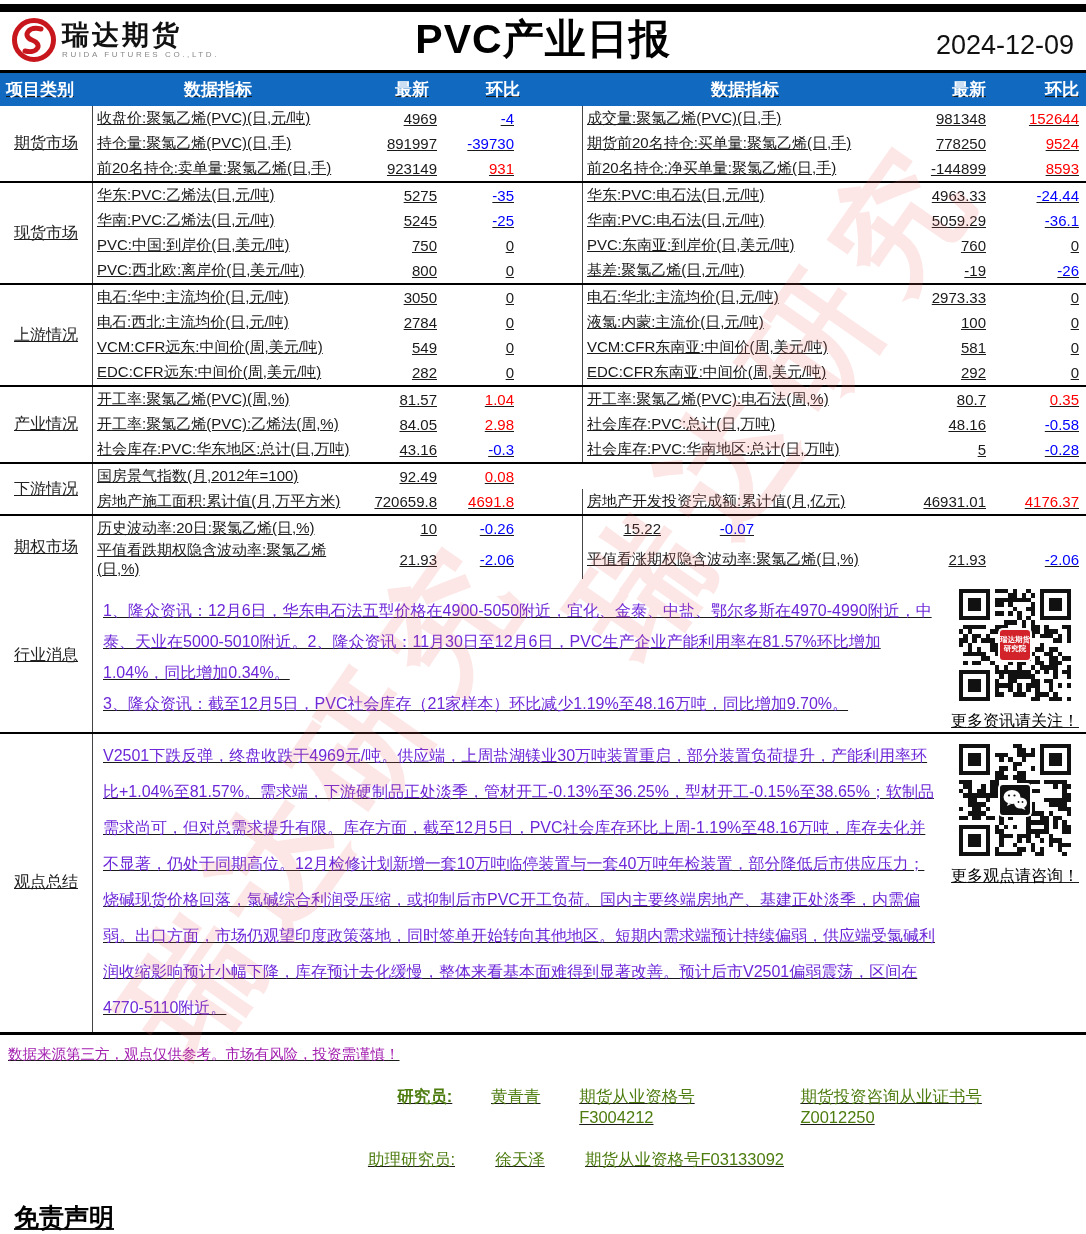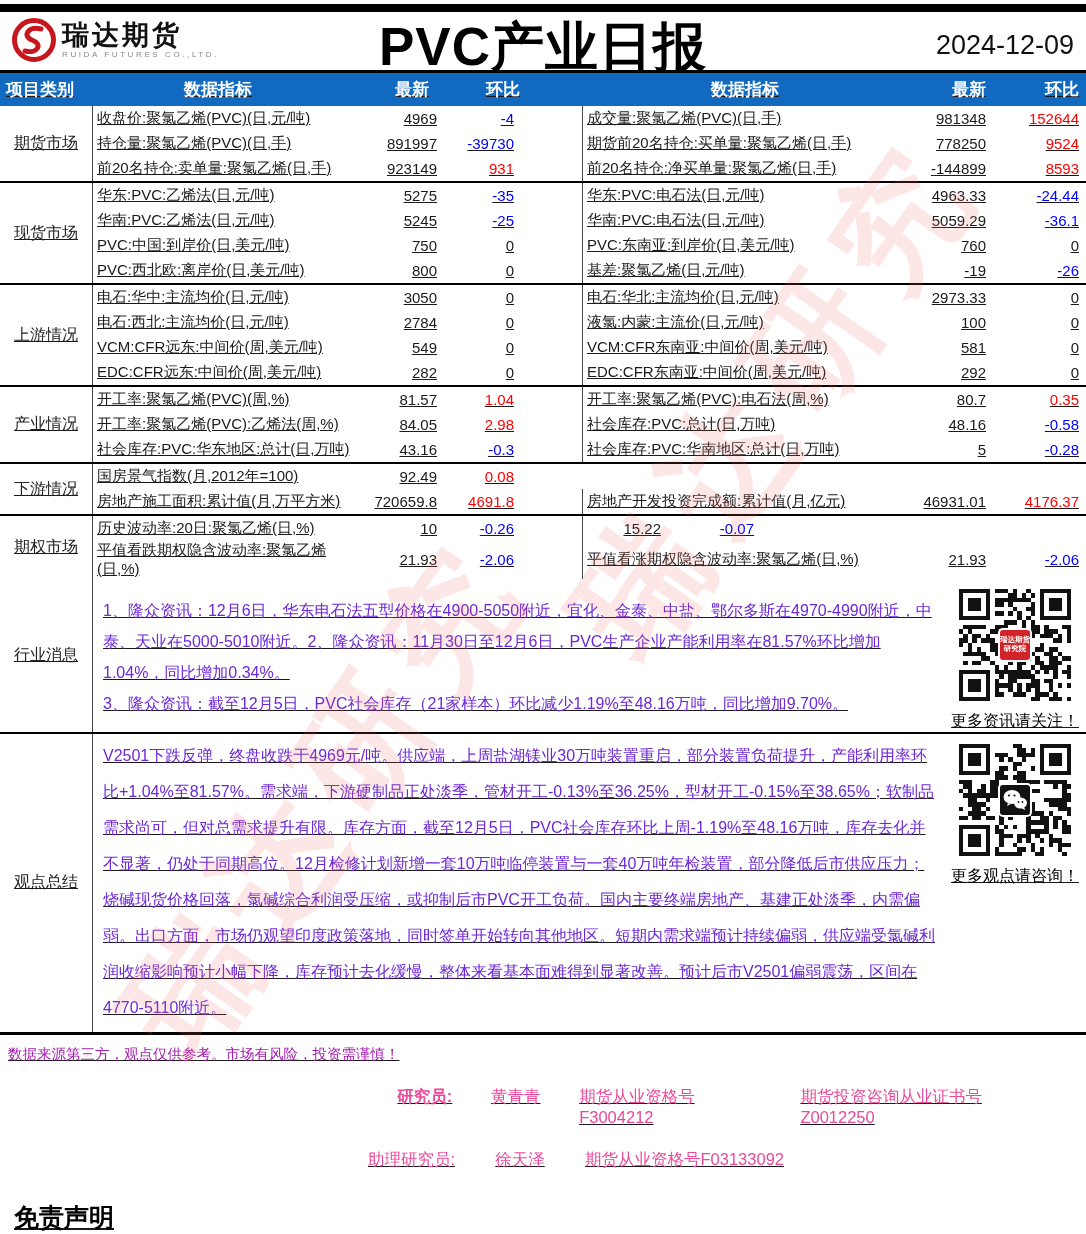--- a/index.html
+++ b/index.html
@@ -9,21 +9,21 @@
 
   .topbar { height:8px; background:#000; width:100%; }
 
   
   .rpt-head { position:relative; height:58px; }
   .brand { position:absolute; left:10px; top:4px; display:flex; align-items:center; }
   .brand svg { width:48px; height:48px; }
   .brand-txt { margin-left:4px; }
   .brand-cn { font-size:27px; font-weight:bold; color:#111; letter-spacing:3px; line-height:30px; }
   .brand-en { font-size:8px; color:#888; letter-spacing:2.6px; line-height:10px; }
-  .rpt-title { position:absolute; left:0; right:0; top:0; text-align:center; font-size:53px; font-weight:bold; color:#000; letter-spacing:1px; }
+  .rpt-title { position:absolute; left:0; right:0; top:0; text-align:center; font-size:41px; font-weight:bold; color:#000; letter-spacing:1px; }
   .rpt-date { position:absolute; right:12px; top:18px; font-size:27px; color:#111; }
 
   
   .tbl { border-bottom:3px solid #000; position:relative; }
   .thead { display:flex; background:#1169c0; color:#fff; font-weight:bold; font-size:17px; height:36px; align-items:center; border-top:3px solid #000; }
   .th-cat { width:93px; padding-left:6px; }
   .th-half-l { width:396px; display:flex; }
   .th-half-r { flex:1; display:flex; }
   .th-ind-l { width:266px; text-align:center; }
   .th-val-l { width:78px; text-align:right; }
@@ -59,21 +59,21 @@
   .qr-center-blk { background:#111; border:2px solid #fff; }
   .qr-cap { margin-top:10px; font-size:16px; color:#000; }
 
   
   .wm { position:absolute; font-size:130px; font-weight:bold; color:rgba(235,100,100,0.16); transform:rotate(-55deg); letter-spacing:18px; pointer-events:none; white-space:nowrap; z-index:5; }
   .wm1 { left:480px; top:240px; }
   .wm2 { left:30px; top:640px; }
 
   
   .src-note { margin:10px 0 0 8px; font-size:14.5px; color:#a21caf; }
-  .res-line { display:flex; margin:22px 0 0 345px; font-size:16.5px; color:#ec4899; align-items:baseline; }
+  .res-line { display:flex; margin:22px 0 0 345px; font-size:16.5px; color:#4d7c0f; align-items:baseline; }
   .res-label { width:110px; text-align:right; }
   .res-label.b { font-weight:bold; }
   .res-name { width:130px; text-align:center; }
   .res-cert { margin-right:36px; }
 
   .disc { margin:30px 14px 0 14px; }
   .disc-title { font-size:25px; font-weight:bold; color:#000; }
 </style>
 </head>
 <body>

